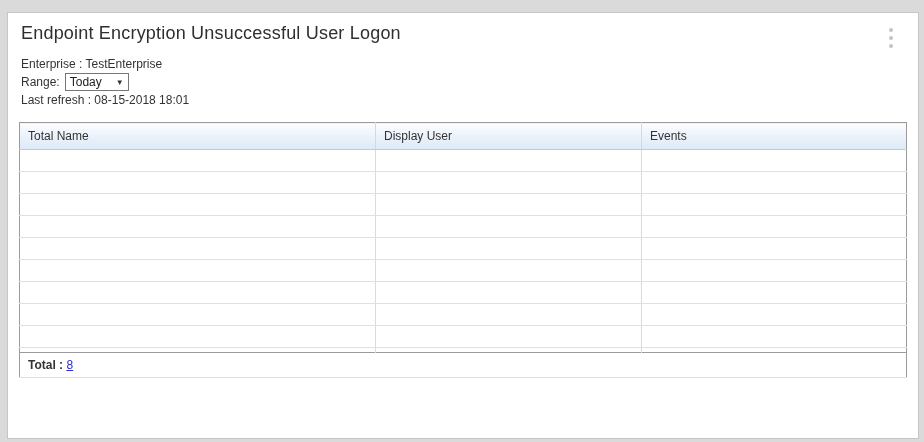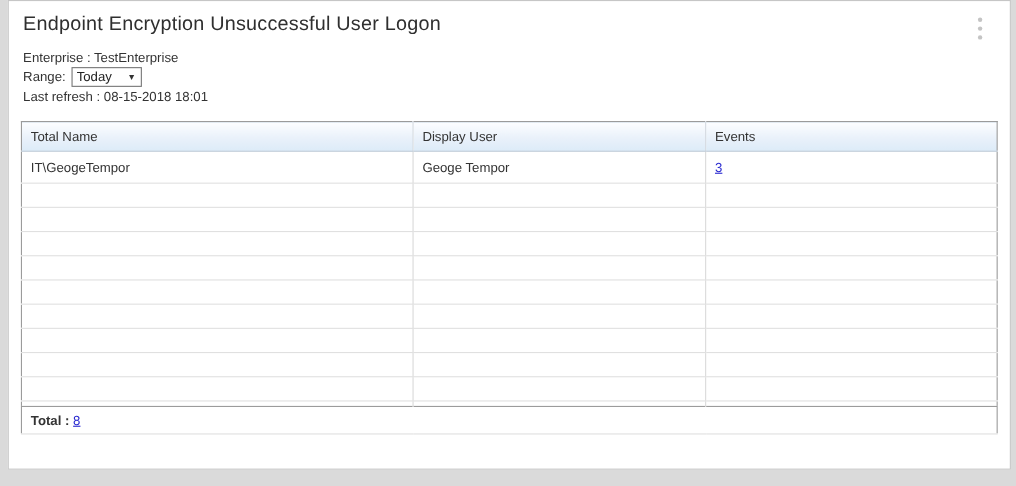--- a/index.html
+++ b/index.html
@@ -5,21 +5,21 @@
   * { margin: 0; padding: 0; box-sizing: border-box; }
   html, body { font-family: "Liberation Sans", sans-serif; }
   .canvas {
     position: relative;
     width: 924px; height: 442px;
     background: #dadada;
     overflow: hidden;
   }
   .panel {
     position: absolute;
-    left: 7px; top: 0;
+    left: 7px; top: 12px;
     width: 912px; height: 427px;
     background: #ffffff;
     border: 1px solid #c6c6c6;
     padding: 10px 11px 0 11px;
   }
   .widget-header { position: relative; }
   .widget-title {
     font-size: 18px;
     font-weight: 400;
     color: #2f2f2f;
@@ -154,25 +154,20 @@
         <col>
       </colgroup>
       <thead>
         <tr>
           <th>Total Name</th>
           <th>Display User</th>
           <th>Events</th>
         </tr>
       </thead>
       <tbody>
-          <tr class="data-row">
-            <td>IT\GeogeTempor</td>
-            <td>Geoge Tempor</td>
-            <td><a class="grid-link">3</a></td>
-          </tr>
           <tr class="empty-row">
             <td></td>
             <td></td>
             <td></td>
           </tr>
           <tr class="empty-row">
             <td></td>
             <td></td>
             <td></td>
           </tr>

